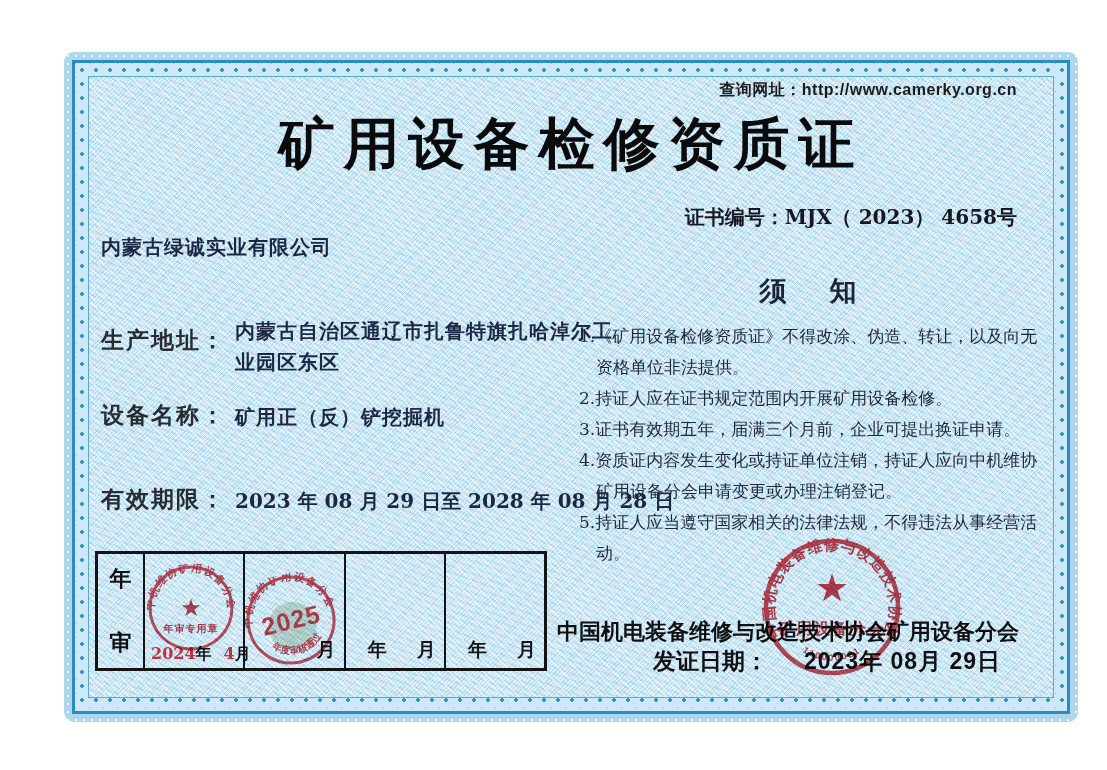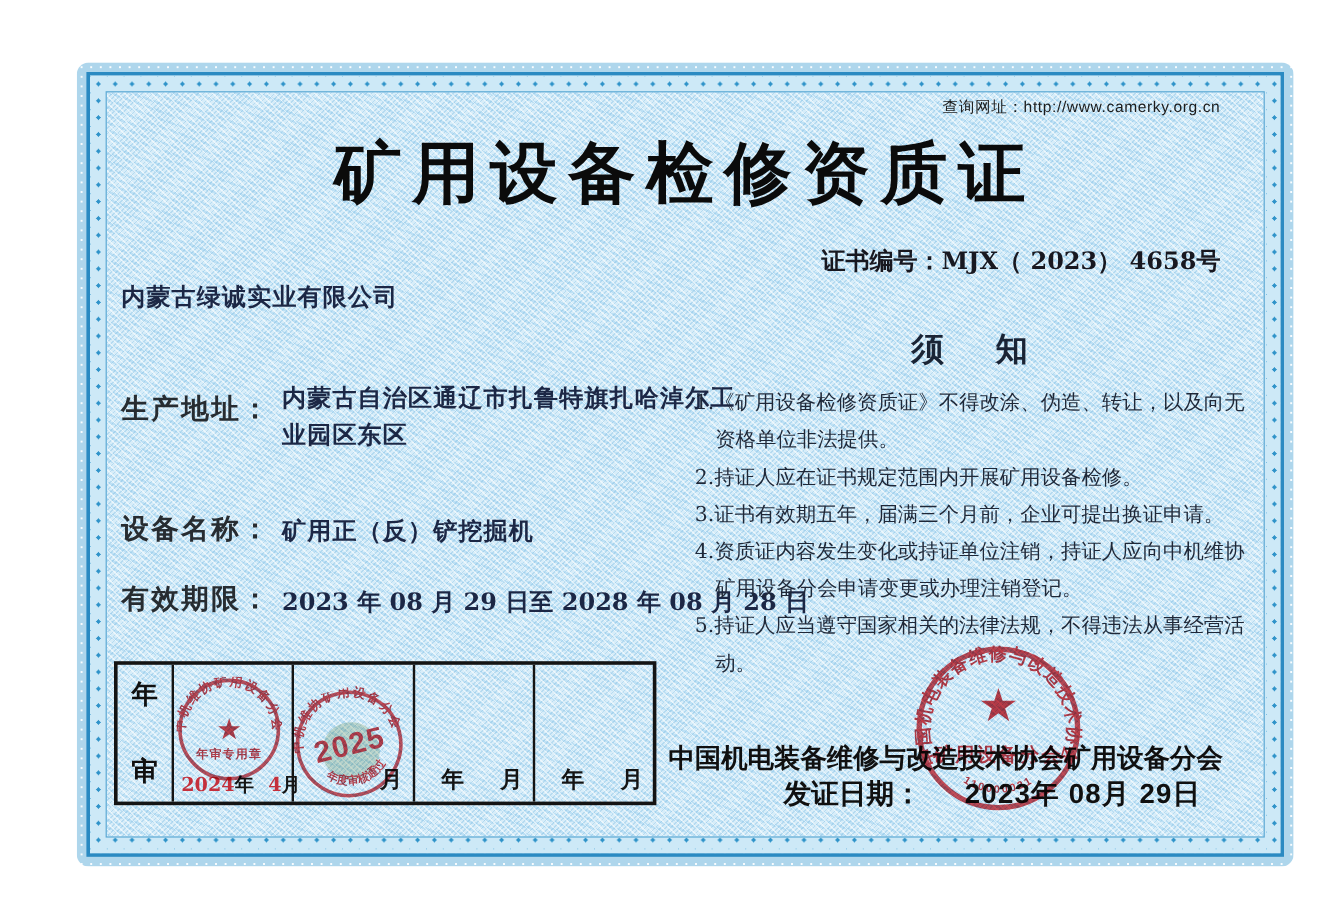--- a/index.html
+++ b/index.html
@@ -30,31 +30,31 @@
   .inner {
     position:relative; width:100%; height:100%; border:1px solid #5aa8d4;
     background-color:#d7edf9;
     background-image:
       repeating-linear-gradient(45deg, rgba(255,255,255,.55) 0 1px, rgba(255,255,255,0) 1px 4px),
       repeating-linear-gradient(-45deg, rgba(120,185,225,.35) 0 1px, rgba(0,0,0,0) 1px 3px),
       repeating-linear-gradient(20deg, rgba(150,205,238,.40) 0 2px, rgba(0,0,0,0) 2px 6px);
     overflow:hidden;
   }
 
-  .url-line { position:absolute; top:3px; right:36px; font-size:13px; font-weight:normal; color:#1c1c1c; letter-spacing:.5px; }
+  .url-line { position:absolute; top:3px; right:36px; font-size:16px; font-weight:bold; color:#1c1c1c; letter-spacing:.5px; }
   .title { position:absolute; top:30px; left:0; right:0; text-align:center;
            font-size:56px; font-weight:900; letter-spacing:9px; color:#0b0b0b; }
   .certno { position:absolute; top:127px; right:36px; font-family:"DejaVu Serif","Liberation Serif",serif;
             font-size:20px; font-weight:700; color:#181820; }
 
   .field { position:absolute; left:12px; display:flex; align-items:flex-start; }
   .f-label { font-weight:700; font-size:23px; color:#272c31; letter-spacing:2px; width:134px; flex:none; }
   .f-value { font-family:"DejaVu Serif","Liberation Serif",serif; font-weight:700; font-size:20px;
              color:#1c2745; letter-spacing:1px; padding-top:2px; line-height:1.55; }
-  .field.f0 { top:153px; } .field.f1 { top:237px; } .field.f2 { top:323px;margin-top:25px; } .field.f3 { top:407px;justify-content:space-between; }
+  .field.f0 { top:153px; } .field.f1 { top:237px; } .field.f2 { top:323px; } .field.f3 { top:407px;justify-content:space-between; }
   .f1 .f-label { margin-top:11px; }
   .f1 .f-value { width:392px; }
   .f3 .f-value { letter-spacing:0; }
 
   .notice { position:absolute; left:490px; top:196px; width:466px; }
   .n-head { text-align:center; font-family:"DejaVu Serif","Liberation Serif",serif; font-weight:600;
             font-size:27px; letter-spacing:8px; color:#1a2435; margin-bottom:12px; }
   .n-item { font-family:"DejaVu Serif","Liberation Serif",serif; font-size:17px; line-height:1.82;
             color:#1f2838; padding-left:17px; text-indent:-17px; }
 

